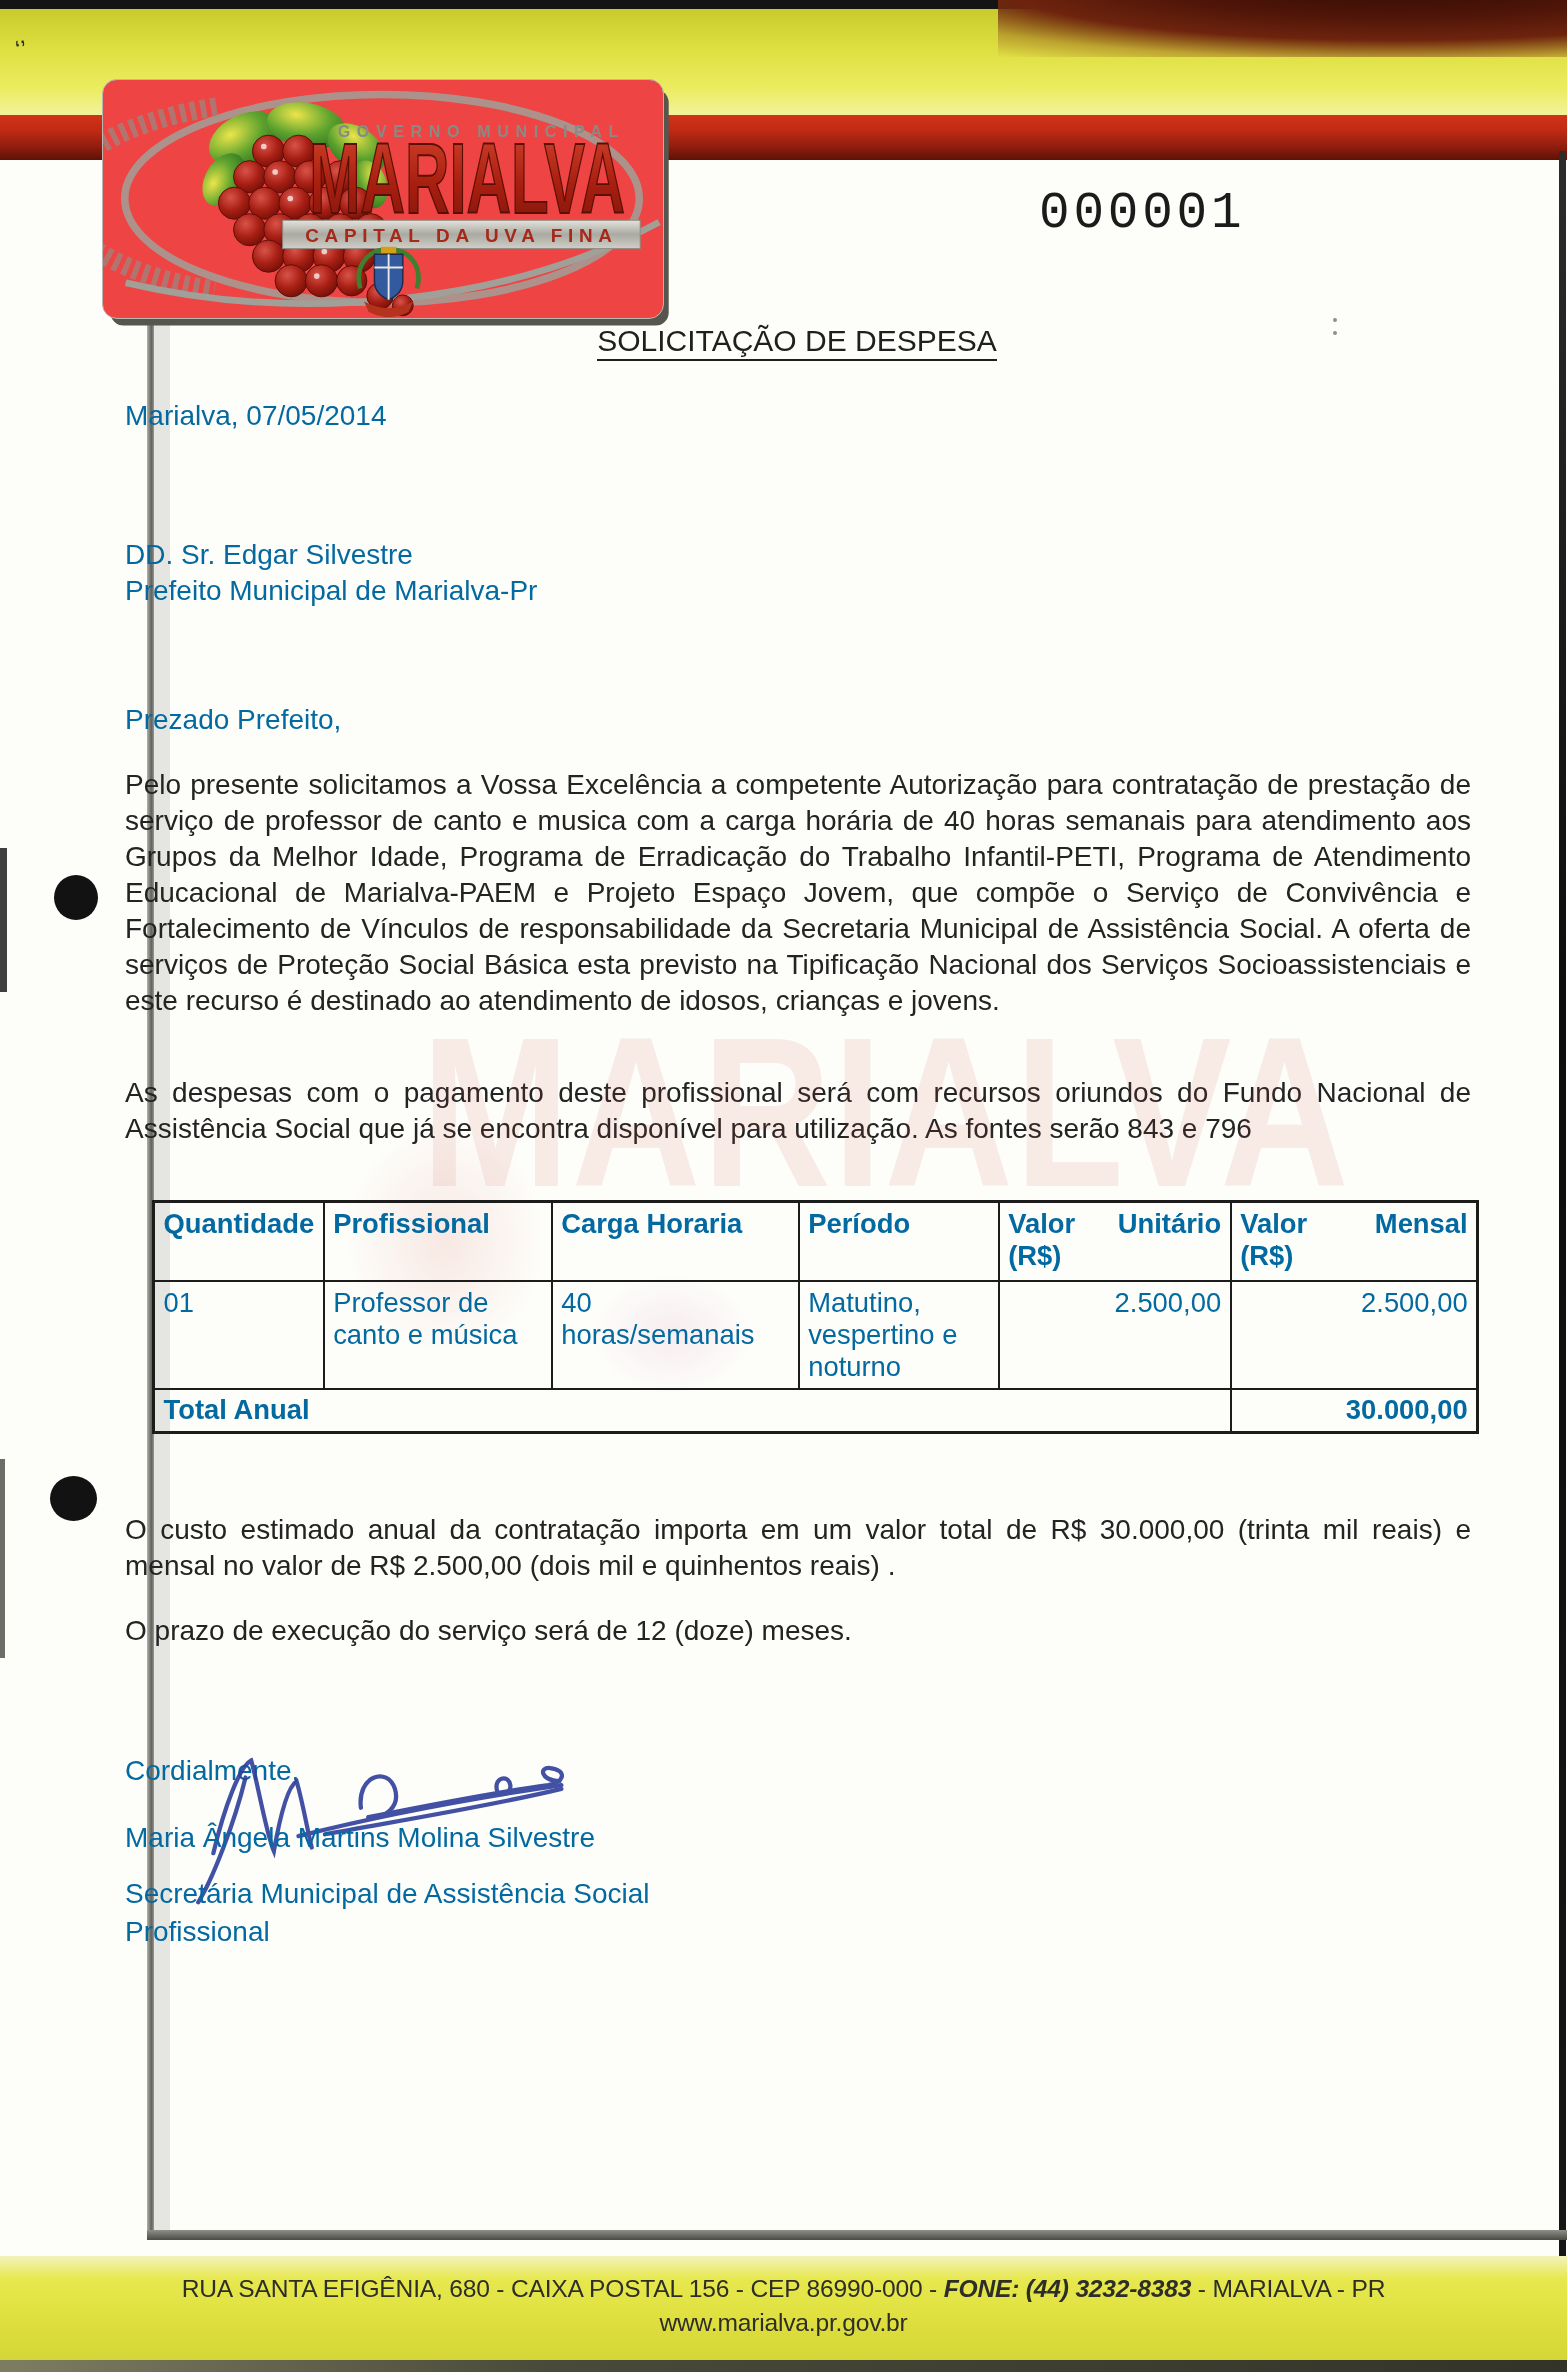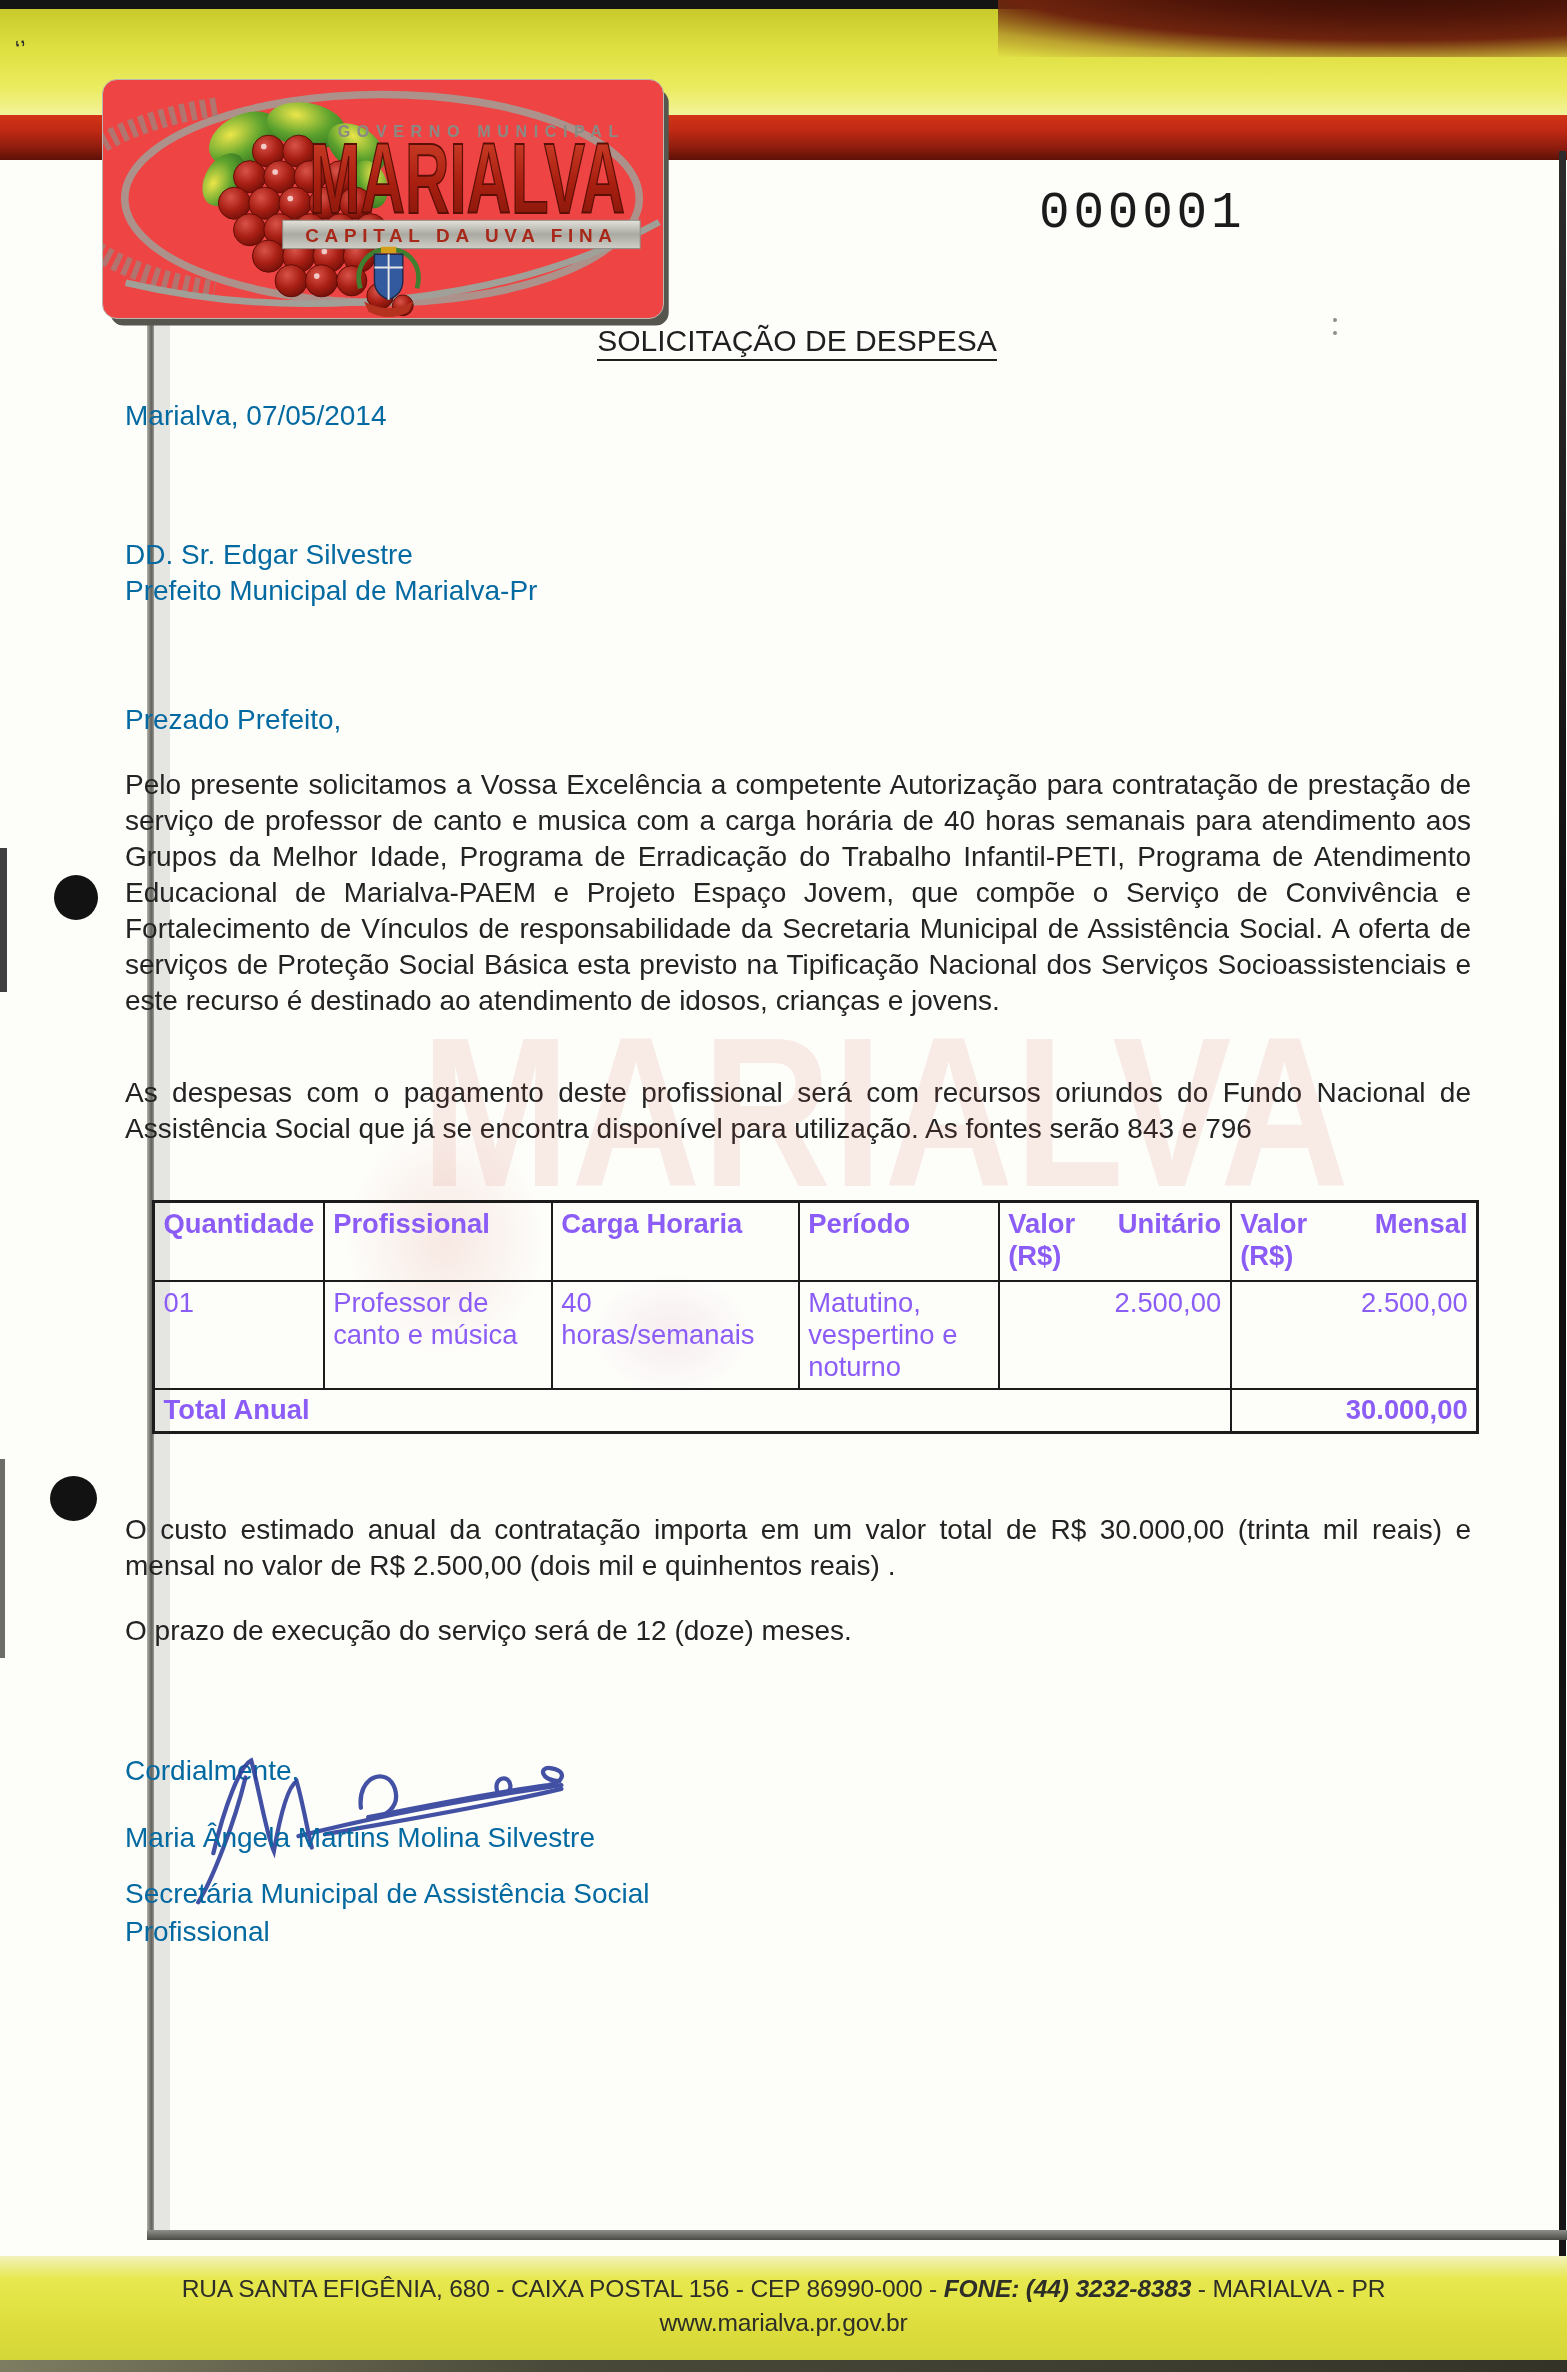--- a/index.html
+++ b/index.html
@@ -51,21 +51,21 @@
     text-align:justify;color:#232323;}
   
   .wm-text{position:absolute;left:421px;top:990px;font-size:203px;font-weight:700;
     letter-spacing:1.9px;color:rgba(205,75,60,.10);transform:scale(.88,1.05);transform-origin:left top;white-space:nowrap;}
   .wm-blob{position:absolute;left:308px;top:1079px;width:274px;height:322px;
     background:radial-gradient(closest-side,rgba(210,90,70,.13),rgba(210,90,70,0) 72%);}
   .wm-blob2{position:absolute;left:558px;top:1249px;width:227px;height:170px;
     background:radial-gradient(closest-side,rgba(190,90,140,.10),rgba(190,90,140,0) 70%);}
   
   table.doc-table{position:absolute;left:152px;top:1200px;border-collapse:collapse;
-    font-size:27.4px;color:#8b5cf6;table-layout:fixed;
+    font-size:27.4px;color:#0369a1;table-layout:fixed;
     border:3.8px solid #1c1c1c;}
   .doc-table th,.doc-table td{border:2.8px solid #1c1c1c;padding:4.7px 8.5px;vertical-align:top;text-align:left;}
   .doc-table th{font-weight:700;height:68px;}
   .doc-table td.cell-data{height:95px;}
   .doc-table tr.total-row td{height:28px;font-weight:700;}
   .num{text-align:right !important;}
   .just{text-align:justify;text-align-last:left;}
   .jspread{display:flex;justify-content:space-between;}
   
   .sig{position:absolute;left:132px;top:1749px;}

